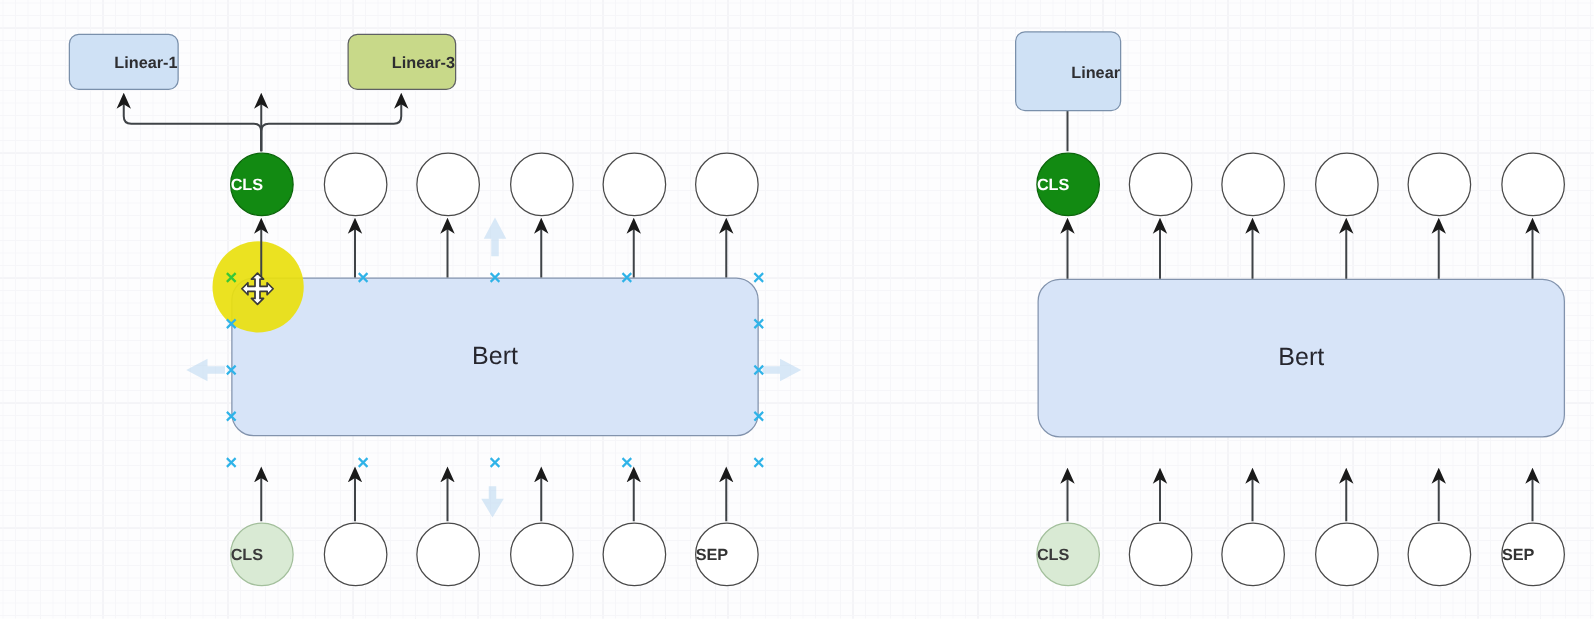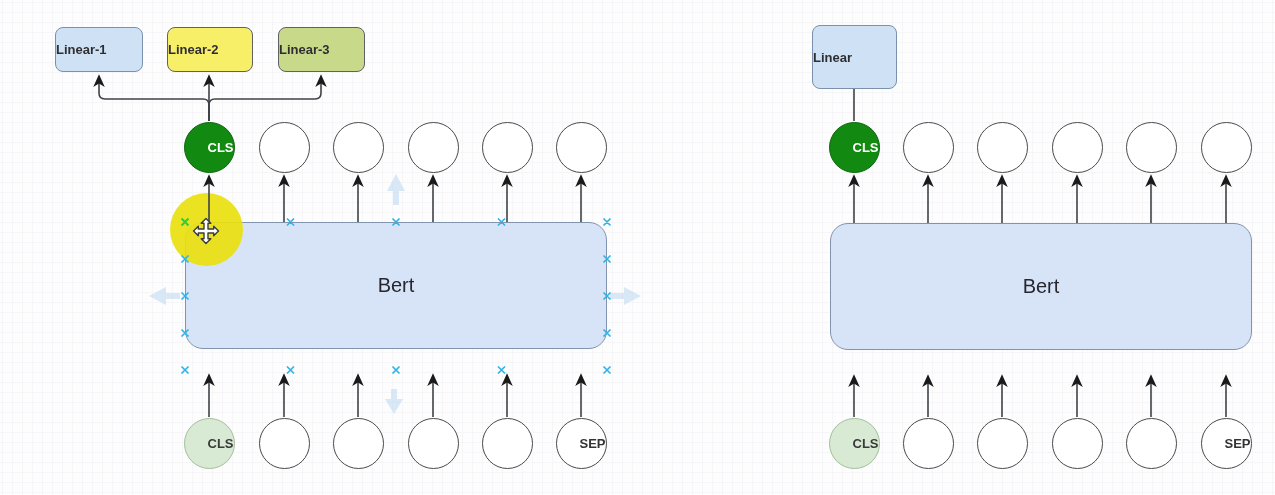--- a/index.html
+++ b/index.html
@@ -11,36 +11,36 @@
       linear-gradient(90deg, #f6f6f9 1px, transparent 1px),
       linear-gradient(#e9e9ee 1px, transparent 1px),
       linear-gradient(90deg, #e9e9ee 1px, transparent 1px);
     background-size:10px 10px,10px 10px,50px 50px,50px 50px;
     background-position:32px 22px,32px 22px,32px 22px,32px 22px;
     font-family:"Liberation Sans","DejaVu Sans",sans-serif;
   }
   .layer{position:absolute;left:0;top:0;width:1275px;height:495px;pointer-events:none;}
   .box{
     position:absolute; box-sizing:border-box; border-radius:8px;
-    display:flex; align-items:center; justify-content:flex-start;
+    display:flex; align-items:center; justify-content:flex-end;
     font-size:13px; font-weight:600; color:#2e2e31; border:1px solid #5f6163;
   }
   .box.blue{background:#cfe1f5;border-color:#7a90ab;}
   .box.yellow{background:#f8ef68;}
   .box.olive{background:#c8d989;}
   .bert{
     position:absolute; box-sizing:border-box; width:422px; height:127px;
     background:#d7e4f8; border:1px solid #8293ad; border-radius:18px;
     display:flex; align-items:center; justify-content:center;
     font-size:20px; font-weight:400; color:#26262e;
   }
   .circle{
     position:absolute; box-sizing:border-box; width:51px; height:51px; border-radius:50%;
     background:#ffffff; border:1.6px solid #4a4a4a;
-    display:flex; align-items:center; justify-content:flex-end;
+    display:flex; align-items:center; justify-content:flex-start;
     font-size:13px; font-weight:700; color:#333333;
   }
   .circle.green{background:#128a12;border-color:#0b650b;color:#ffffff;}
   .circle.token-green{background:#d9ead4;border-color:#a3bf9c;color:#3a3a3a;}
   .highlight{
     position:absolute; left:170px; top:193px; width:73px; height:73px;
     border-radius:50%; background:#e9e00e; opacity:.92;
   }
   .cursor{position:absolute; left:192px; top:217px; width:28px; height:28px;}
 </style>
@@ -137,23 +137,20 @@
         M287,366.5 l7,7 m-7,0 l7,-7
         M392.5,366.5 l7,7 m-7,0 l7,-7
         M498,366.5 l7,7 m-7,0 l7,-7"></path>
       <path stroke="#37c837" stroke-width="1.9" d="M181.5,218.5 l7,7 m-7,0 l7,-7"></path>
     </g>
   </svg>
 
   <div class="box blue" style="left:55px;top:27px;width:88px;height:45px;">
     <span>Linear-1</span>
   </div>
-  <div class="box yellow" style="left:167px;top:27px;width:86px;height:45px;">
-    <span>Linear-2</span>
-  </div>
   <div class="box olive" style="left:278px;top:27px;width:87px;height:45px;">
     <span>Linear-3</span>
   </div>
 
   <div class="circle green" style="left:183.5px;top:121.5px;">
     <span>CLS</span>
   </div>
   <div class="circle" style="left:258.5px;top:121.5px;"></div>
   <div class="circle" style="left:332.5px;top:121.5px;"></div>
   <div class="circle" style="left:407.5px;top:121.5px;"></div>

